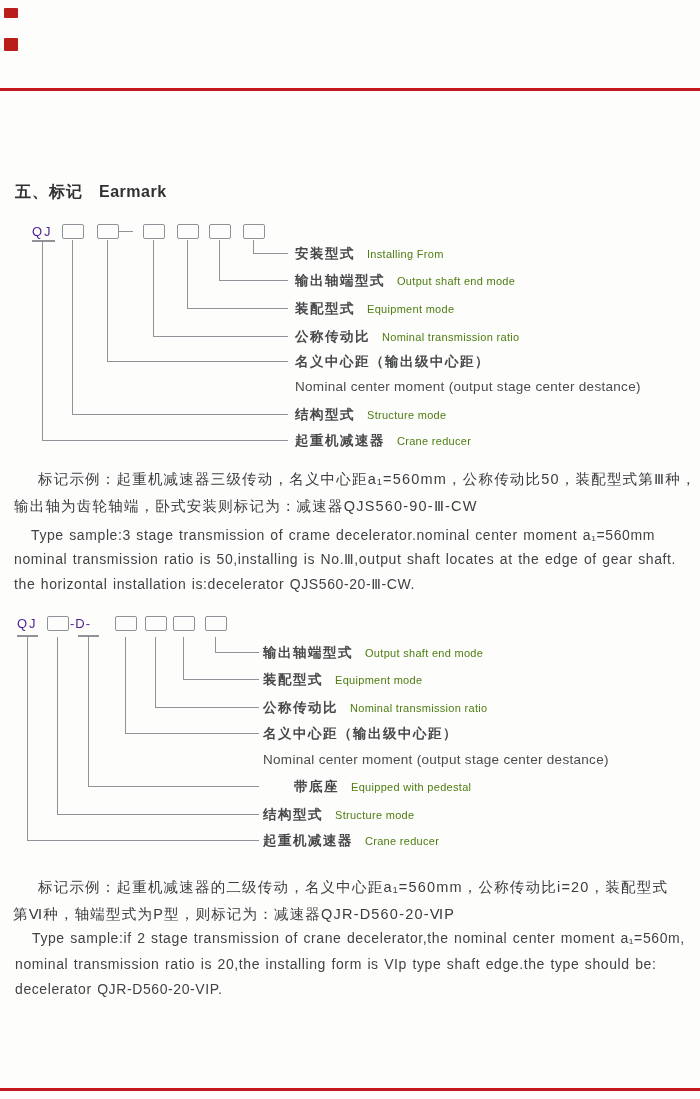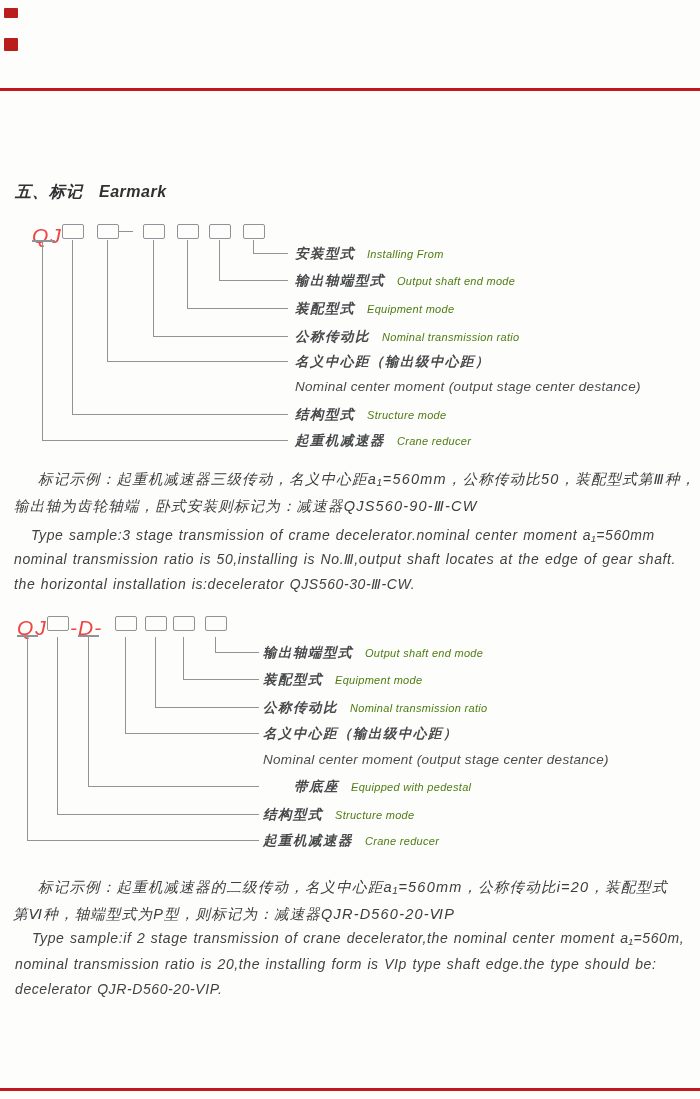--- a/index.html
+++ b/index.html
@@ -7,21 +7,20 @@
     font-family:"Liberation Sans","DejaVu Sans",sans-serif;
     background:#ffffff;
   }
   .page{
     position:relative;
     width:700px;
     height:1099px;
     background:#fdfdfc;
     overflow:hidden;
     color:#3d3e40;
-    font-style:italic;
   }
   .rule{
     position:absolute;
     left:0;
     width:700px;
     height:3px;
     background:#c2171c;
   }
   .edge-mark{
     position:absolute;
@@ -34,22 +33,22 @@
     top:182px;
     font-size:16px;
     font-weight:bold;
     color:#303133;
     letter-spacing:1px;
     white-space:nowrap;
   }
   .sec-title .t-en{margin-left:16px;letter-spacing:0.5px;}
   .code-prefix{
     position:absolute;
-    font-size:21px;
-    color:#ef4444;
+    font-size:13px;
+    color:#4c1d95;
     letter-spacing:2px;
     white-space:nowrap;
   }
   .cbox{
     position:absolute;
     width:20px;
     height:13px;
     border:1.5px solid #8f9397;
     border-radius:2px;
     background:transparent;
@@ -180,21 +179,21 @@
   </div>
 
   <div>
     <div class="pline cn" style="left:38px;top:471px;">标记示例：起重机减速器三级传动，名义中心距a₁=560mm，公称传动比50，装配型式第Ⅲ种，</div>
     <div class="pline cn" style="left:14px;top:498px;">输出轴为齿轮轴端，卧式安装则标记为：减速器QJS560-90-Ⅲ-CW</div>
   </div>
 
   <div>
     <div class="pline en" style="left:31px;top:527px;">Type sample:3 stage transmission of crame decelerator.nominal center moment a₁=560mm</div>
     <div class="pline en" style="left:14px;top:551px;">nominal transmission ratio is 50,installing is No.Ⅲ,output shaft locates at the edge of gear shaft.</div>
-    <div class="pline en" style="left:14px;top:576px;">the horizontal installation is:decelerator QJS560-30-Ⅲ-CW.</div>
+    <div class="pline en" style="left:14px;top:576px;">the horizontal installation is:decelerator QJS560-20-Ⅲ-CW.</div>
   </div>
 
   <div>
     <span class="code-prefix" style="left:17px;top:616px;">QJ</span>
     <div class="tick" style="left:17px;top:635px;width:21px;"></div>
 
     <div class="cbox" style="left:47px;top:616px;"></div>
     <span class="code-prefix" style="left:70px;top:616px;letter-spacing:1px;">-D-</span>
     <div class="tick" style="left:78px;top:635px;width:21px;"></div>
     <div class="cbox" style="left:115px;top:616px;"></div>

